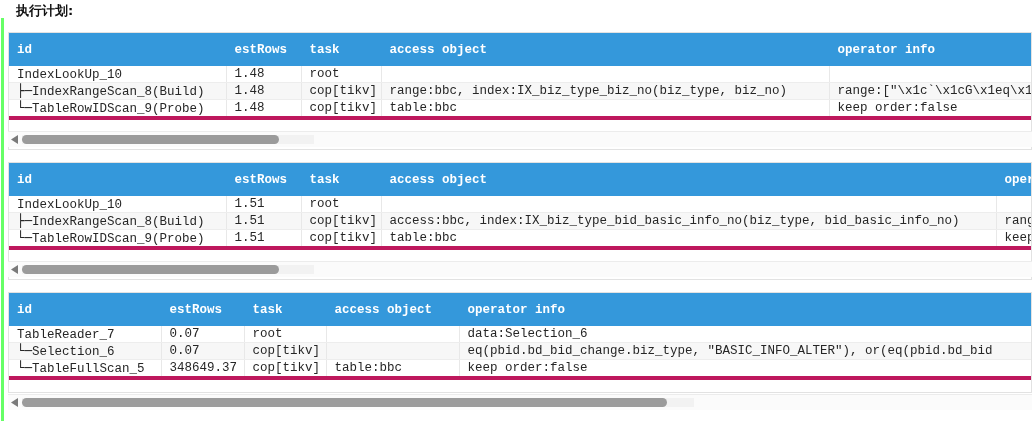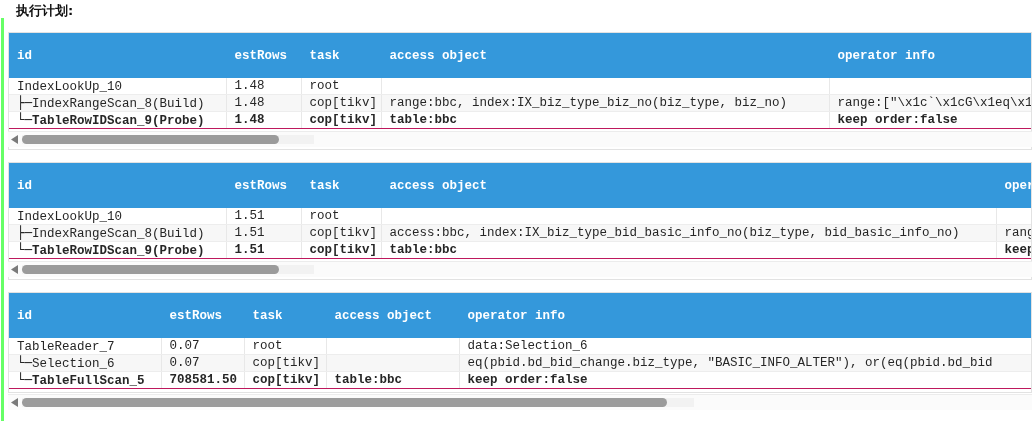--- a/index.html
+++ b/index.html
@@ -37,41 +37,41 @@
     table-layout:fixed;
     font-family:"Liberation Mono","DejaVu Sans Mono",monospace;
     font-size:12.5px;
     background:#fff;
   }
   table.plan th{
     background:#3498db;
     color:#ffffff;
     font-weight:bold;
     text-align:left;
-    padding:14px 8px;
+    padding:8px 8px;
     height:17px;
     border-right:1px solid #3498db;
     white-space:nowrap;
     overflow:hidden;
     font-family:"Liberation Mono","DejaVu Sans Mono",monospace;
     font-size:12.5px;
   }
   table.plan td{
     padding:0 8px;
     height:16px;
     border-right:1px solid #e8e8e8;
     border-bottom:1px solid #ededed;
     white-space:nowrap;
     overflow:hidden;
     color:#262626;
     background:transparent;
   }
   table.plan tbody tr:nth-child(odd){background:#ffffff;}
   table.plan tbody tr:nth-child(even){background:#f7f7f7;}
-  table.plan tbody tr:last-child td{border-bottom:1px solid #be185d;font-weight:bold;}
+  table.plan tbody tr:last-child td{border-bottom:4px solid #be185d;}
   .treeglyph{font-family:"DejaVu Sans Mono",monospace;}
 
   
   .hscroll{
     position:absolute;
     height:15px;
     background:#fbfbfb;
     border-top:1px solid #ececec;
     display:flex;align-items:center;
   }
@@ -238,21 +238,21 @@
         </tr>
         <tr>
           <td><span class="treeglyph">└─</span><span>Selection_6</span></td>
           <td>0.07</td>
           <td>cop[tikv]</td>
           <td></td>
           <td>eq(pbid.bd_bid_change.biz_type, "BASIC_INFO_ALTER"), or(eq(pbid.bd_bid</td>
         </tr>
         <tr>
           <td><span class="treeglyph">└─</span><span>TableFullScan_5</span></td>
-          <td>708581.50</td>
+          <td>348649.37</td>
           <td>cop[tikv]</td>
           <td>table:bbc</td>
           <td>keep order:false</td>
         </tr>
       </tbody>
     </table>
   </div>
   <div class="hscroll" style="left:8px;top:394px;width:1024px;">
     <div class="arrow">
       <svg width="8" height="9" viewBox="0 0 8 9">

